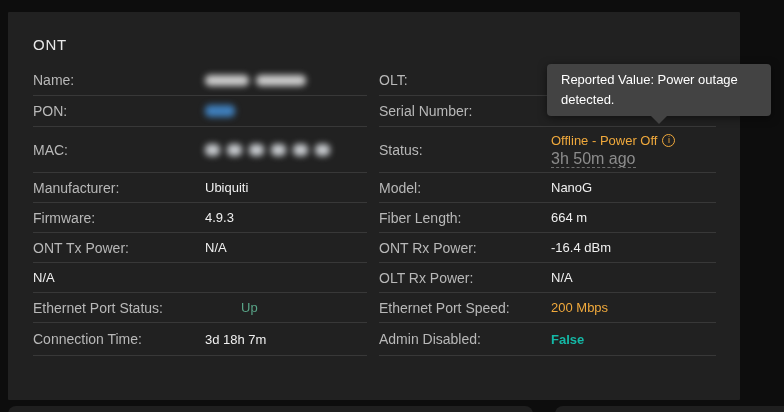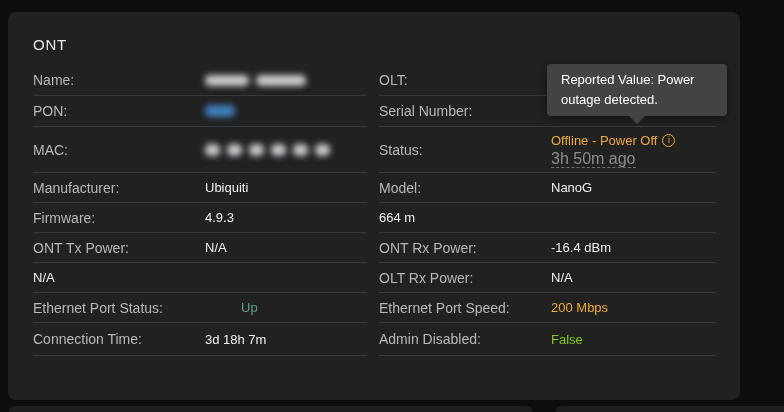--- a/index.html
+++ b/index.html
@@ -6,21 +6,21 @@
   html,body { width:784px; height:412px; }
   body {
     background:#0d0d0d;
     font-family:"Liberation Sans", sans-serif;
     position:relative;
     overflow:hidden;
     color:#f0f0f0;
   }
   .card {
     position:absolute; left:8px; top:12px; width:732px; height:388px;
-    background:#212121; border-radius:8px;
+    background:#212121; border-radius:1px;
   }
   .card-title {
     position:absolute; left:25px; top:24px;
     font-size:15px; font-weight:500; letter-spacing:0.8px; color:#e8e8e8;
   }
   .columns {
     position:absolute; left:25px; top:53px; width:683px;
     display:flex; gap:12px;
   }
   .col { width:334px; }
@@ -33,21 +33,21 @@
   .row.h31 { height:31px; }
   .row.h46 { height:46px; }
   .row.h33 { height:33px; }
   .label {
     width:172px; flex:0 0 172px;
     font-size:14px; color:#b8b8b8;
   }
   .value { font-size:13px; color:#f0f0f0; display:flex; align-items:center; }
   .value.amber { color:#f0a93c; }
   .value.green { color:#58a487;margin-left:36px; }
-  .value.muted { color:#84cc16; }
+  .value.muted { color:#14b8a6;font-weight:bold; }
   
   .redact-group { display:flex; gap:7px; filter:blur(3px); }
   .blob { height:11px; border-radius:5px; background:#cccccc; }
   .blob.blue { background:#3f7fbc; height:12px; }
   .blob.mac { background:#c6c9cd; width:15px; height:12px; }
   .w44{width:44px;} .w50{width:50px;} .w30{width:30px;}
   
   .status-cell { display:flex; flex-direction:column; justify-content:space-between; height:100%; }
   .status-line { display:flex; align-items:center; gap:5px; line-height:19px; }
   .status-main { font-size:13px; color:#f0a93c; }
@@ -56,21 +56,21 @@
     color:#f0a93c; font-size:9px; line-height:11px; text-align:center;
     display:inline-block; cursor:pointer;
   }
   .info-icon::after { content:"i"; }
   .status-sub {
     font-size:16px; color:#8c8c8c; line-height:17px; align-self:flex-start;
     border-bottom:1px dashed #6f6f6f; cursor:default;
   }
   
   .tooltip {
-    position:absolute; left:547px; top:64px; width:180px;
+    position:absolute; left:547px; top:64px; width:224px;
     background:#434343; border-radius:4px; padding:6px 14px;
     font-size:13px; line-height:20px; color:#ffffff;
     box-shadow:0 2px 8px rgba(0,0,0,0.5); z-index:10;
   }
   .tooltip-caret {
     position:absolute; bottom:-8px; left:50%; transform:translateX(-50%);
     width:0; height:0;
     border-left:8px solid transparent; border-right:8px solid transparent;
     border-top:8px solid #434343;
   }
@@ -167,20 +167,21 @@
             </span>
             <span class="status-sub">3h 50m ago</span>
           </span>
         </span>
       </div>
       <div class="row">
         <span class="label">Model:</span>
         <span class="value">NanoG</span>
       </div>
       <div class="row">
+        <span class="label">Fiber Length:</span>
         <span class="value">664 m</span>
       </div>
       <div class="row">
         <span class="label">ONT Rx Power:</span>
         <span class="value">-16.4 dBm</span>
       </div>
       <div class="row">
         <span class="label">OLT Rx Power:</span>
         <span class="value">N/A</span>
       </div>

